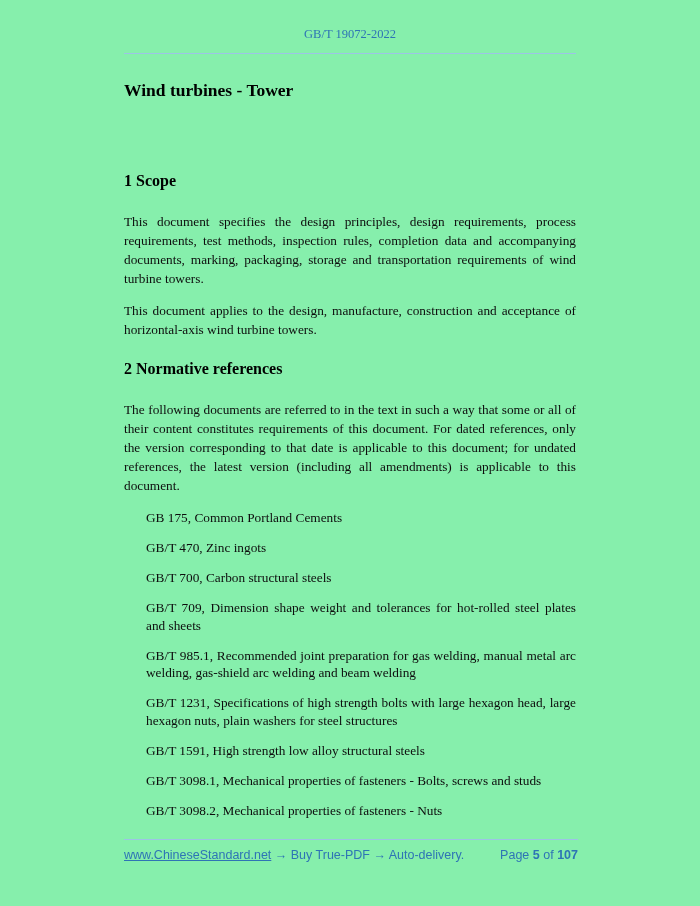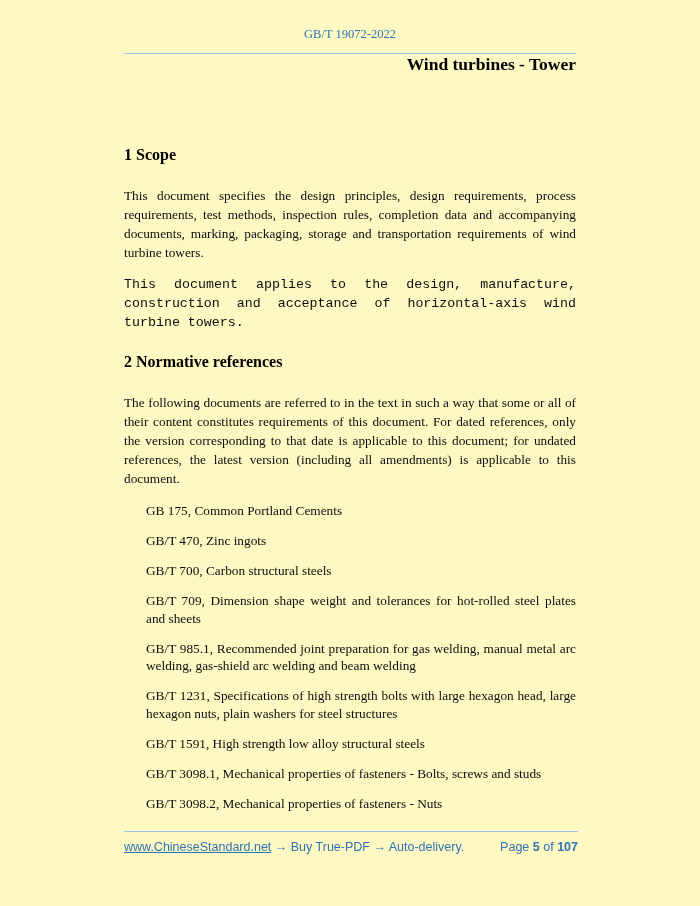--- a/index.html
+++ b/index.html
@@ -4,79 +4,80 @@
 <style>
   html, body {
     margin: 0;
     padding: 0;
     background: #ffffff;
   }
   .page {
     position: relative;
     width: 700px;
     height: 906px;
-    background: #fef9c3;
+    background: #86efac;
     font-family: "Liberation Serif", serif;
     color: #111111;
     overflow: hidden;
     box-sizing: border-box;
   }
   .content {
     padding: 26px 124px 0 124px;
   }
   .doc-header-number {
     text-align: center;
     color: #2E74B5;
     font-size: 12.5px;
     line-height: 16px;
   }
   .header-rule {
     border: none;
     border-top: 1px solid #9DC3E6;
     margin: 11px 0 0 0;
   }
   .doc-title {
-    text-align: right;
+    margin-top: 26px;
+    text-align: left;
     font-size: 17.5px;
     font-weight: bold;
     color: #000000;
     line-height: 20px;
   }
   .section-heading {
     font-size: 16px;
     font-weight: bold;
     color: #000000;
     line-height: 18px;
   }
   .heading-scope { margin-top: 72px; }
   .heading-normative { margin-top: 21px; }
   .para {
     margin-top: 22px;
     font-size: 13.3px;
     line-height: 19px;
     text-align: justify;
     color: #0d0d0d;
   }
-  .para + .para { margin-top: 11px; font-family: Liberation Mono, monospace; }
+  .para + .para { margin-top: 11px; }
   .ref-list {
     margin-top: 14px;
   }
   .ref-item {
     padding-left: 22px;
     margin-bottom: 12.5px;
     font-size: 13.3px;
     line-height: 17.5px;
     text-align: justify;
     color: #0d0d0d;
   }
   .doc-footer {
     position: absolute;
     left: 124px;
     right: 122px;
-    bottom: 52px;
+    bottom: 44px;
     font-family: "Liberation Sans", sans-serif;
     font-size: 12.5px;
     color: #2E74B5;
   }
   .footer-rule {
     border: none;
     border-top: 1px solid #9DC3E6;
     margin: 0 0 8px 0;
   }
   .footer-row {

